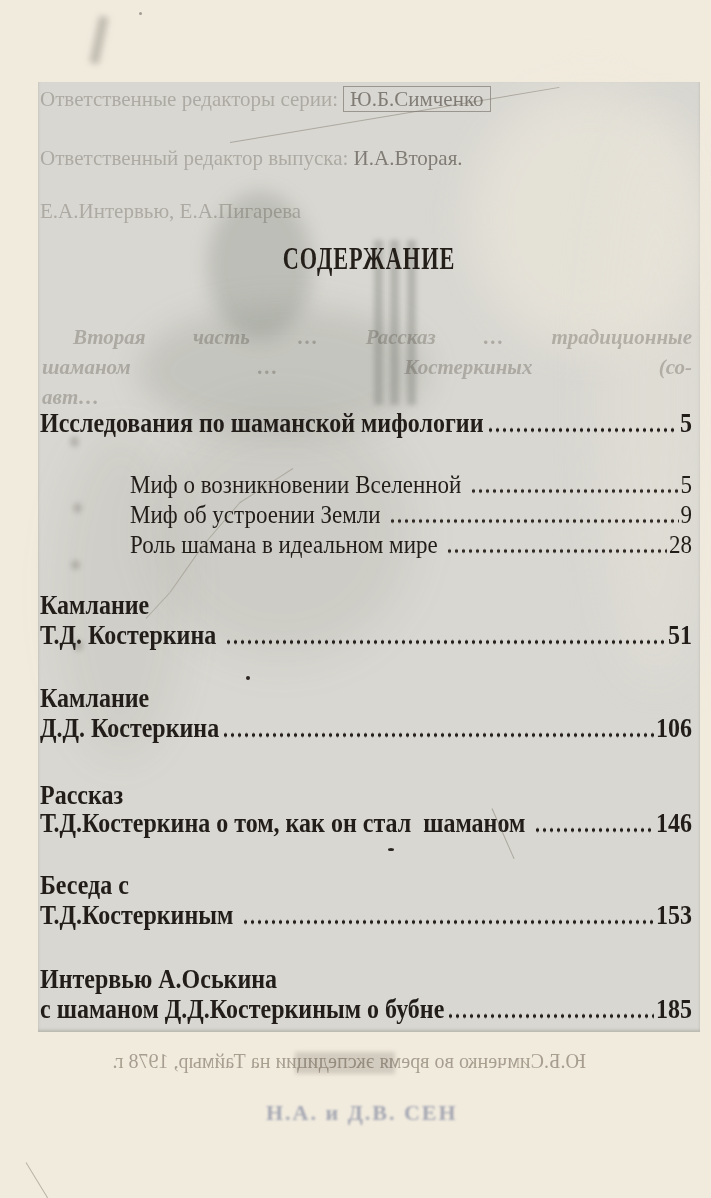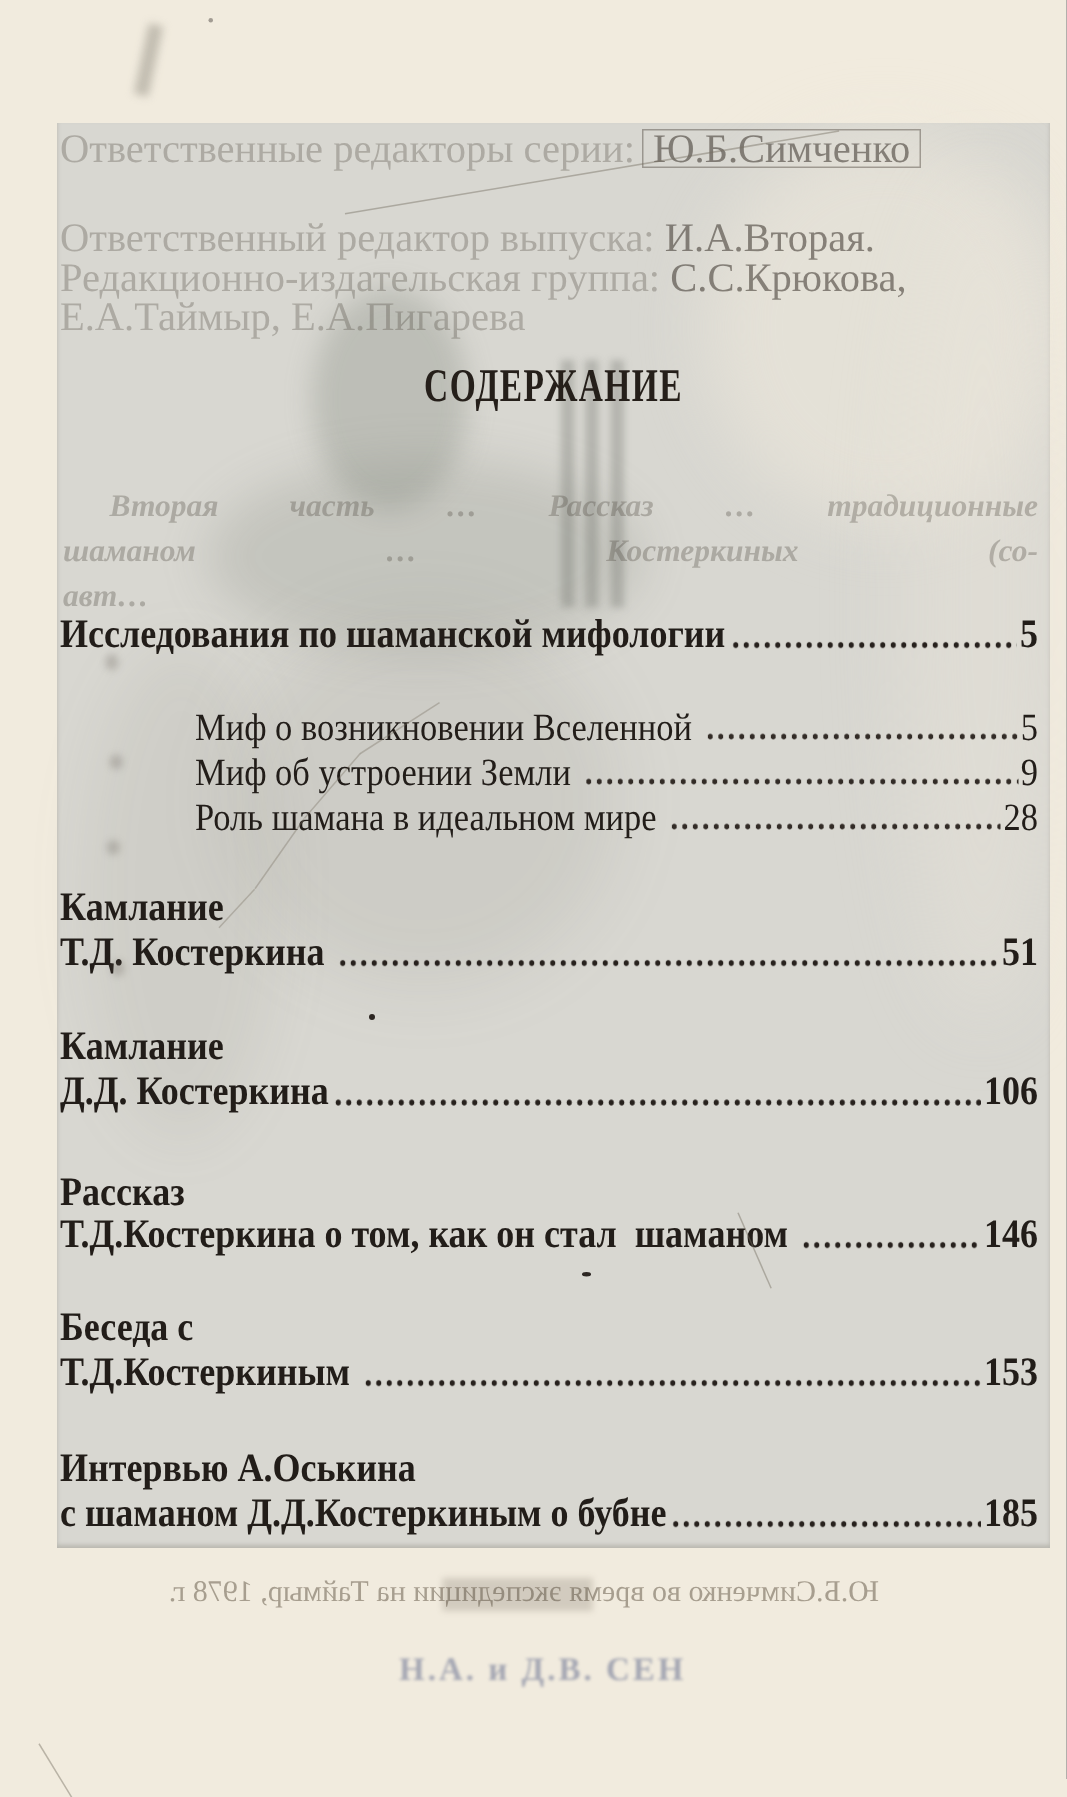--- a/index.html
+++ b/index.html
@@ -15,21 +15,21 @@
   .ghost-shoulders{left:138px;top:306px;width:290px;height:130px;background:rgba(120,124,116,.20);filter:blur(15px);}
   .ghost-torso{left:152px;top:408px;width:260px;height:250px;background:rgba(118,120,112,.11);filter:blur(22px);}
   .pole{position:absolute;width:9px;height:165px;top:240px;background:rgba(100,104,97,.30);filter:blur(2.5px);}
   .speck{position:absolute;background:#2c2622;border-radius:50%;}
   .mspeck{position:absolute;background:rgba(100,95,85,.28);filter:blur(2.5px);border-radius:50%;}
   .scratch{position:absolute;height:1px;background:rgba(118,110,98,.45);transform-origin:left center;}
   .smudge{position:absolute;background:rgba(150,145,134,.5);filter:blur(3px);transform:rotate(12deg);}
   .cap-smudge{position:absolute;left:295px;top:1052px;width:100px;height:22px;
               background:rgba(70,60,48,.18);filter:blur(2px);}
 
-  .ghl{position:absolute;left:40px;width:620px;font-size:27px;line-height:24px;
+  .ghl{position:absolute;left:40px;width:620px;font-size:21px;line-height:24px;
        color:rgba(72,65,56,.30);white-space:nowrap;filter:blur(.3px);}
   .ghem{color:rgba(56,50,42,.55);}
   .ghbox{display:inline-block;margin-left:5px;padding:0 6px;border:1px solid rgba(80,72,62,.45);
          color:rgba(56,50,42,.55);}
   .gpara{position:absolute;left:42px;top:322px;width:650px;font-size:21px;line-height:30px;
          font-style:italic;font-weight:700;color:rgba(80,74,66,.32);filter:blur(.4px);}
   .gline{text-align:justify;text-align-last:justify;}
   .gline.first{text-indent:31px;}
   .gline.last{text-align:right;text-align-last:left;}
 
@@ -68,25 +68,22 @@
   <div class="pole" style="left:374px"></div>
   <div class="pole" style="left:390px"></div>
   <div class="pole" style="left:407px"></div>
 
   <div class="ghl" style="top:86px">
     <span>Ответственные редакторы серии:</span><span class="ghbox">Ю.Б.Симченко</span>
   </div>
   <div class="ghl" style="top:146px">
     <span>Ответственный редактор выпуска: </span><span class="ghem">И.А.Вторая.</span>
   </div>
-  <div class="ghl" style="top:173px">
-    <span>Редакционно-издательская группа: </span><span class="ghem">С.С.Крюкова,</span>
-  </div>
   <div class="ghl" style="top:199px">
-    <span>Е.А.Таймыр, Е.А.Пигарева</span>
+    <span>Е.А.Интервью, Е.А.Пигарева</span>
   </div>
 
   <div class="heading">СОДЕРЖАНИЕ</div>
 
   <div class="gpara">
     <div class="gline first">Вторая часть … Рассказ … традиционные</div>
     <div class="gline">шаманом … Костеркиных (со-</div>
     <div class="gline last">авт…</div>
   </div>
 

